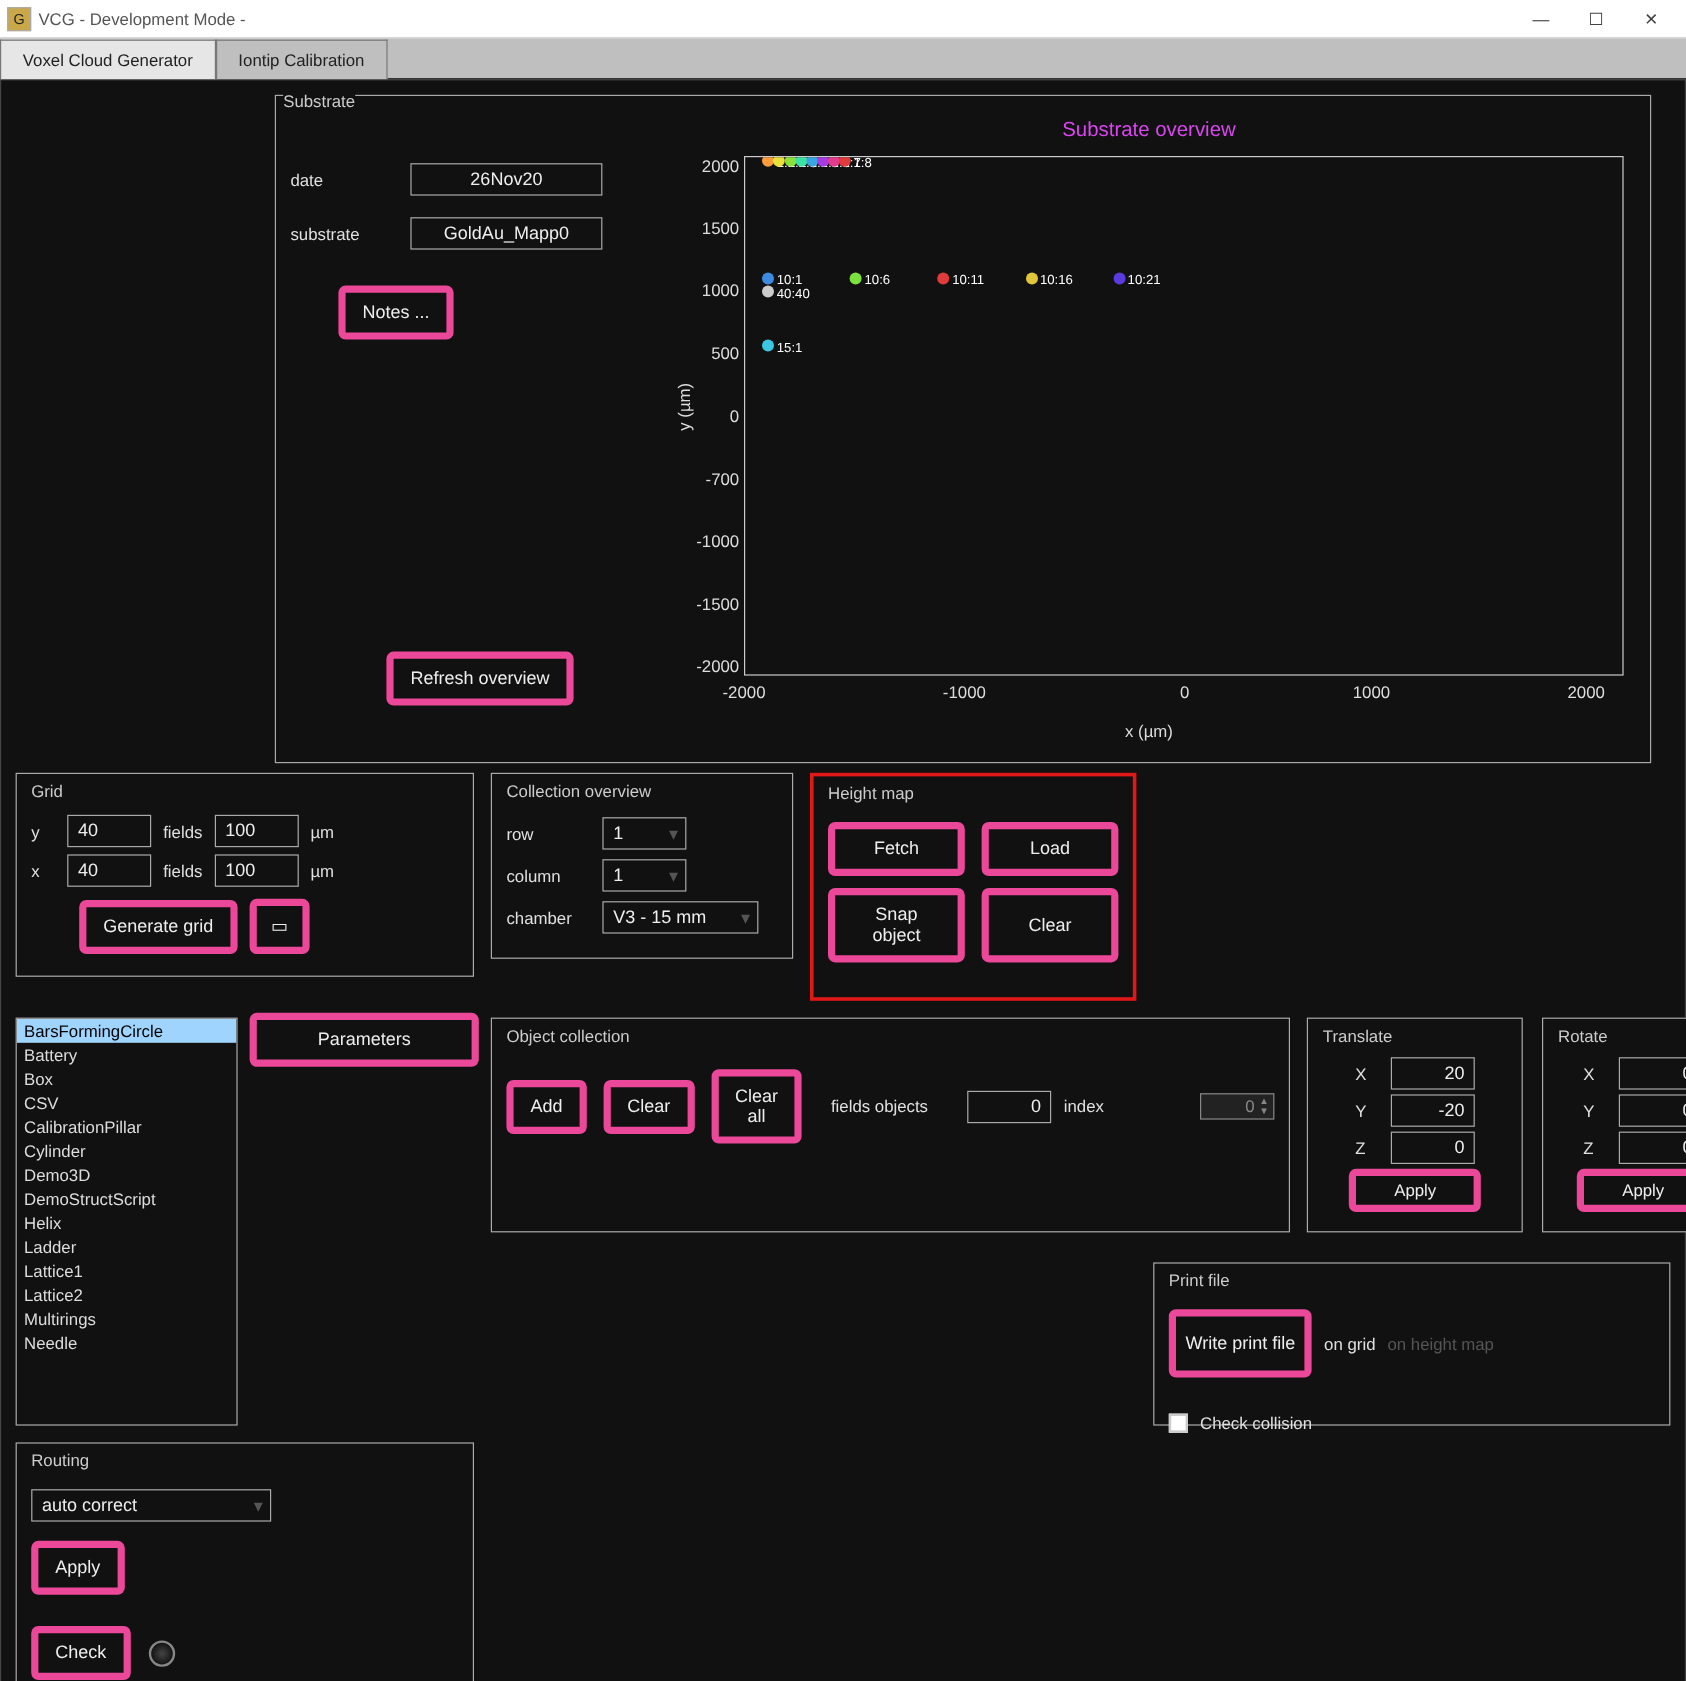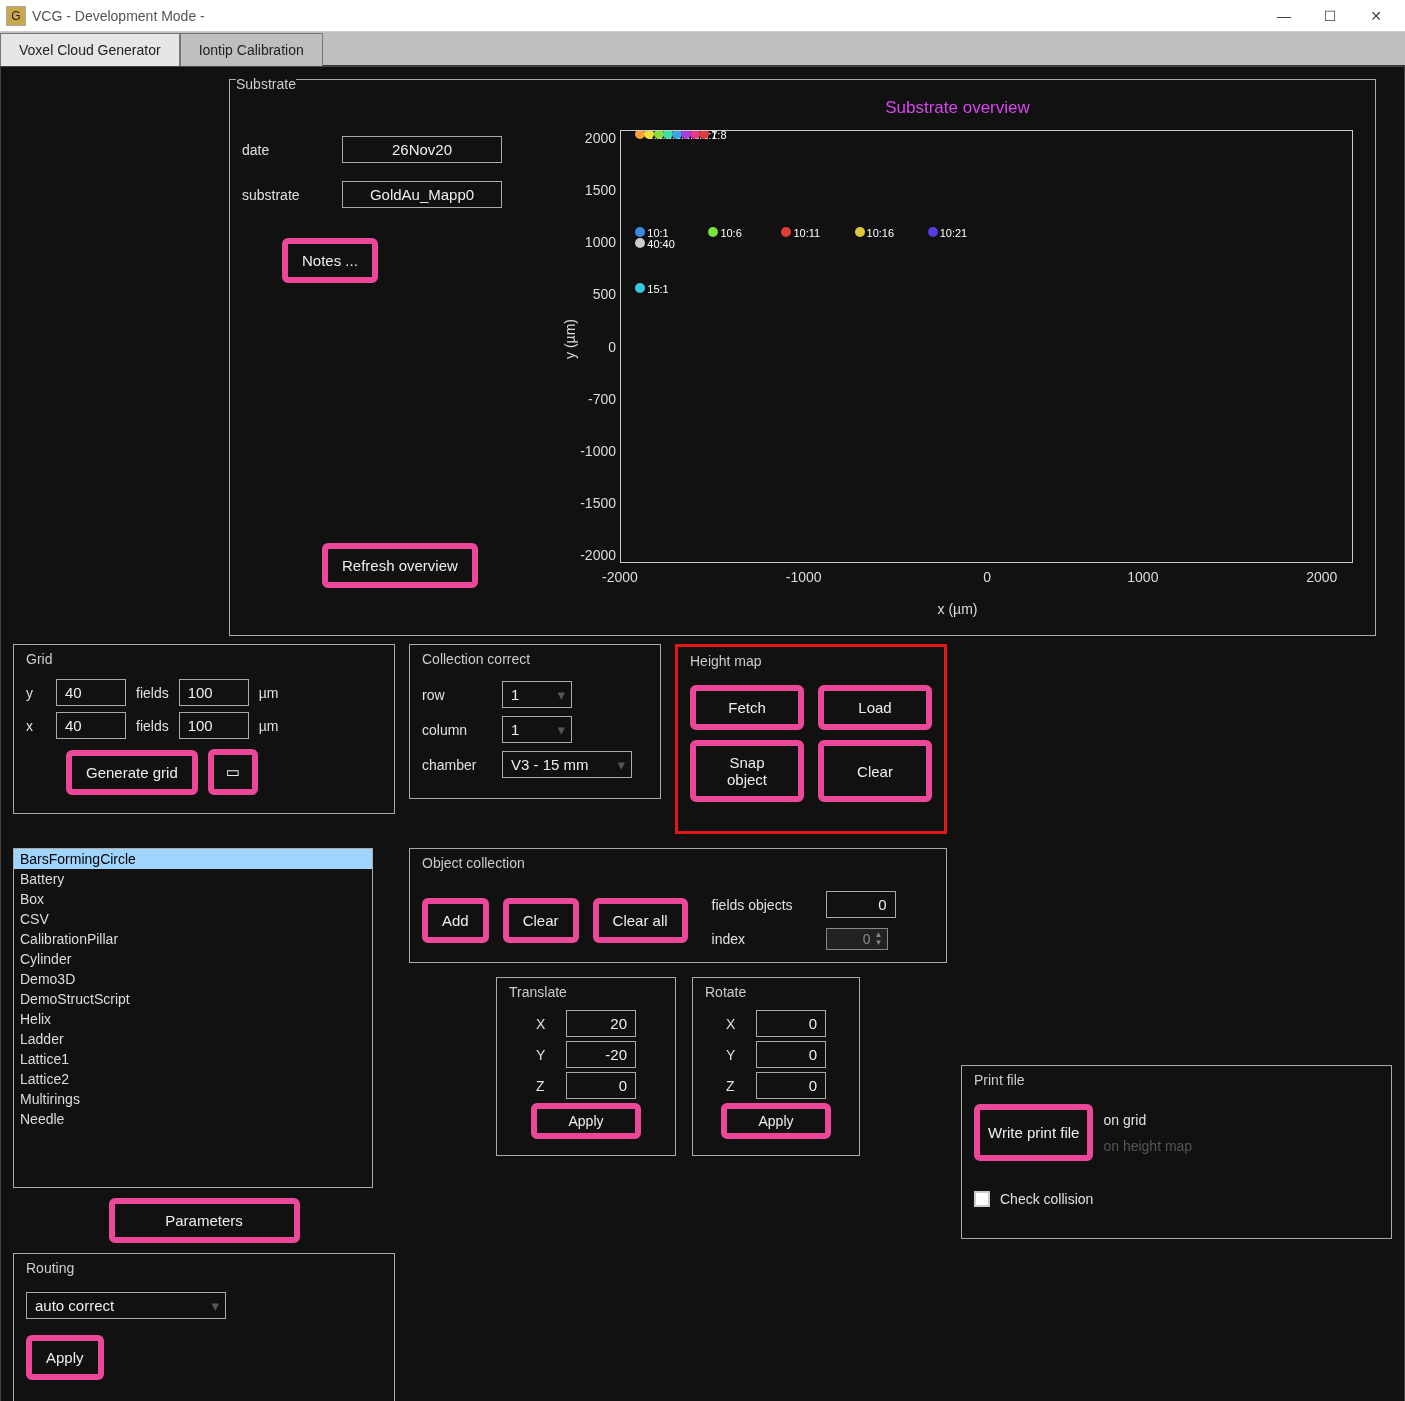--- a/index.html
+++ b/index.html
@@ -166,21 +166,21 @@
   .heightmap .btn{ width:130px; text-align:center;}
   .routing .select{ width:200px; text-align:left;}
   .routing .btn{ margin:6px 0; display:inline-block;}
   .led{ width:22px; height:22px; border-radius:50%; background:radial-gradient(#444,#000); border:2px solid #888; display:inline-block; vertical-align:middle; margin-left:12px;}
   .translate-panel .row, .rotate-panel .row{ margin:4px 0; justify-content:center;}
   .chk{ width:16px; height:16px; border:2px solid #ccc; display:inline-block; background:#fff;}
   .stepper{
     display:inline-flex; border:1px solid #888; padding:2px 4px; align-items:center; gap:4px; background:#222;
   }
   .stepper .arrows{ display:flex; flex-direction:column; font-size:8px; line-height:8px; color:#888;}
-  .col-flex{display:flex; flex-direction:column; gap:6px;}
+  .col-flex{display:flex; flex-direction:row; gap:6px;}
   .hm-row{display:flex; gap:14px; margin:10px 0;}
   .printfile .dim{ color:#555;}
 </style>
 </head>
 <body>
 
 <div class="titlebar">
   <span class="icon">G</span>
   <span>VCG - Development Mode -</span>
   <span class="spacer"></span>
@@ -275,21 +275,21 @@
         <div class="input">100</div>
         <span>µm</span>
       </div>
       <div class="row" style="margin-top:10px; margin-left:40px;">
         <button class="btn">Generate grid</button>
         <button class="btn" style="padding:8px 12px;">▭</button>
       </div>
     </div>
 
     <div class="panel">
-      <span class="panel-title">Collection correct</span>
+      <span class="panel-title">Collection overview</span>
       <div class="row" style="margin:8px 0;">
         <span style="width:70px;">row</span>
         <div class="select">1</div>
       </div>
       <div class="row" style="margin:8px 0;">
         <span style="width:70px;">column</span>
         <div class="select">1</div>
       </div>
       <div class="row" style="margin:8px 0;">
         <span style="width:70px;">chamber</span>
@@ -401,21 +401,21 @@
               <span style="width:20px;">Z</span>
               <div class="input" style="text-align:right;">0</div>
             </div>
           <div class="row">
               <button class="btn btn-sm" style="width:110px;">Apply</button>
             </div>
         </div>
       </div>
     </div>
 
-    <div class="panel printfile" style="grid-column:4; grid-row:2; align-self:end; height:174px; margin-top:auto;">
+    <div class="panel printfile" style="grid-column:4; grid-row:2; align-self:end; height:136px; margin-top:auto;">
       <span class="panel-title">Print file</span>
       <div class="row" style="align-items:center; margin-top:10px;">
         <button class="btn" style="padding:14px 8px;">Write print file</button>
         <div class="col-flex" style="gap:10px;">
           <span>on   grid</span>
           <span class="dim">on   height map</span>
         </div>
       </div>
       <div class="row" style="margin-top:30px;">
         <span class="chk"></span>

